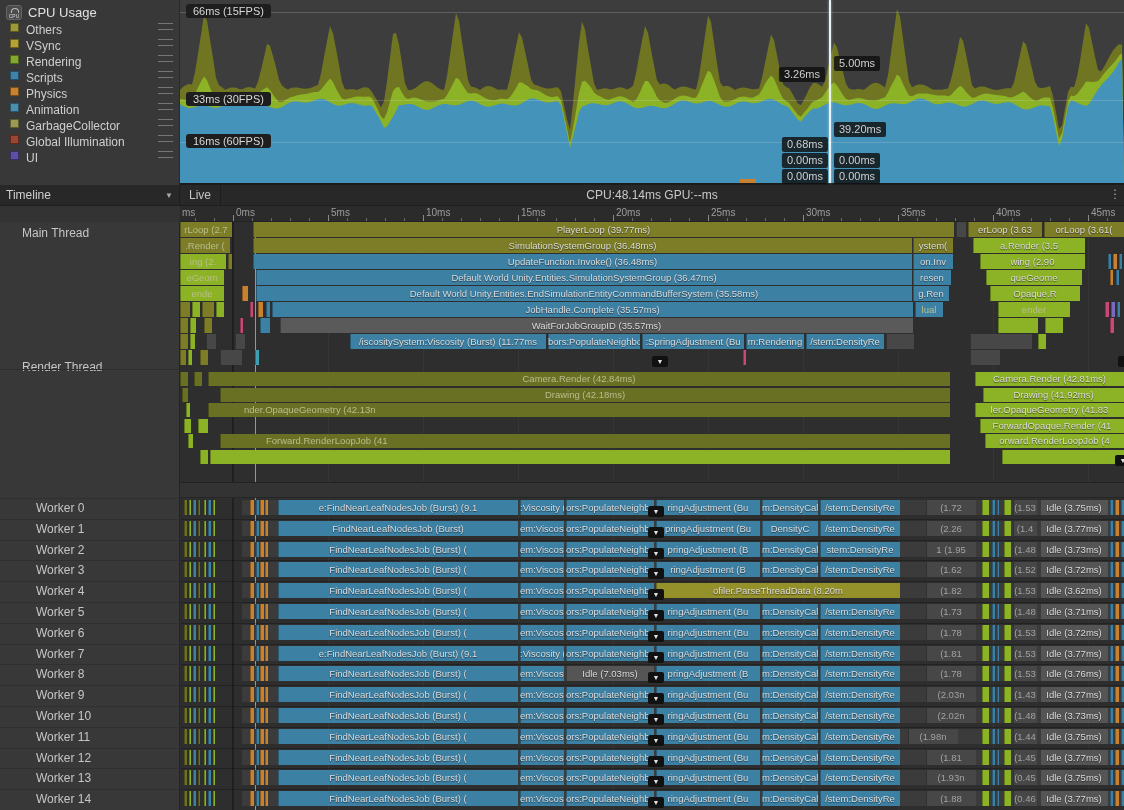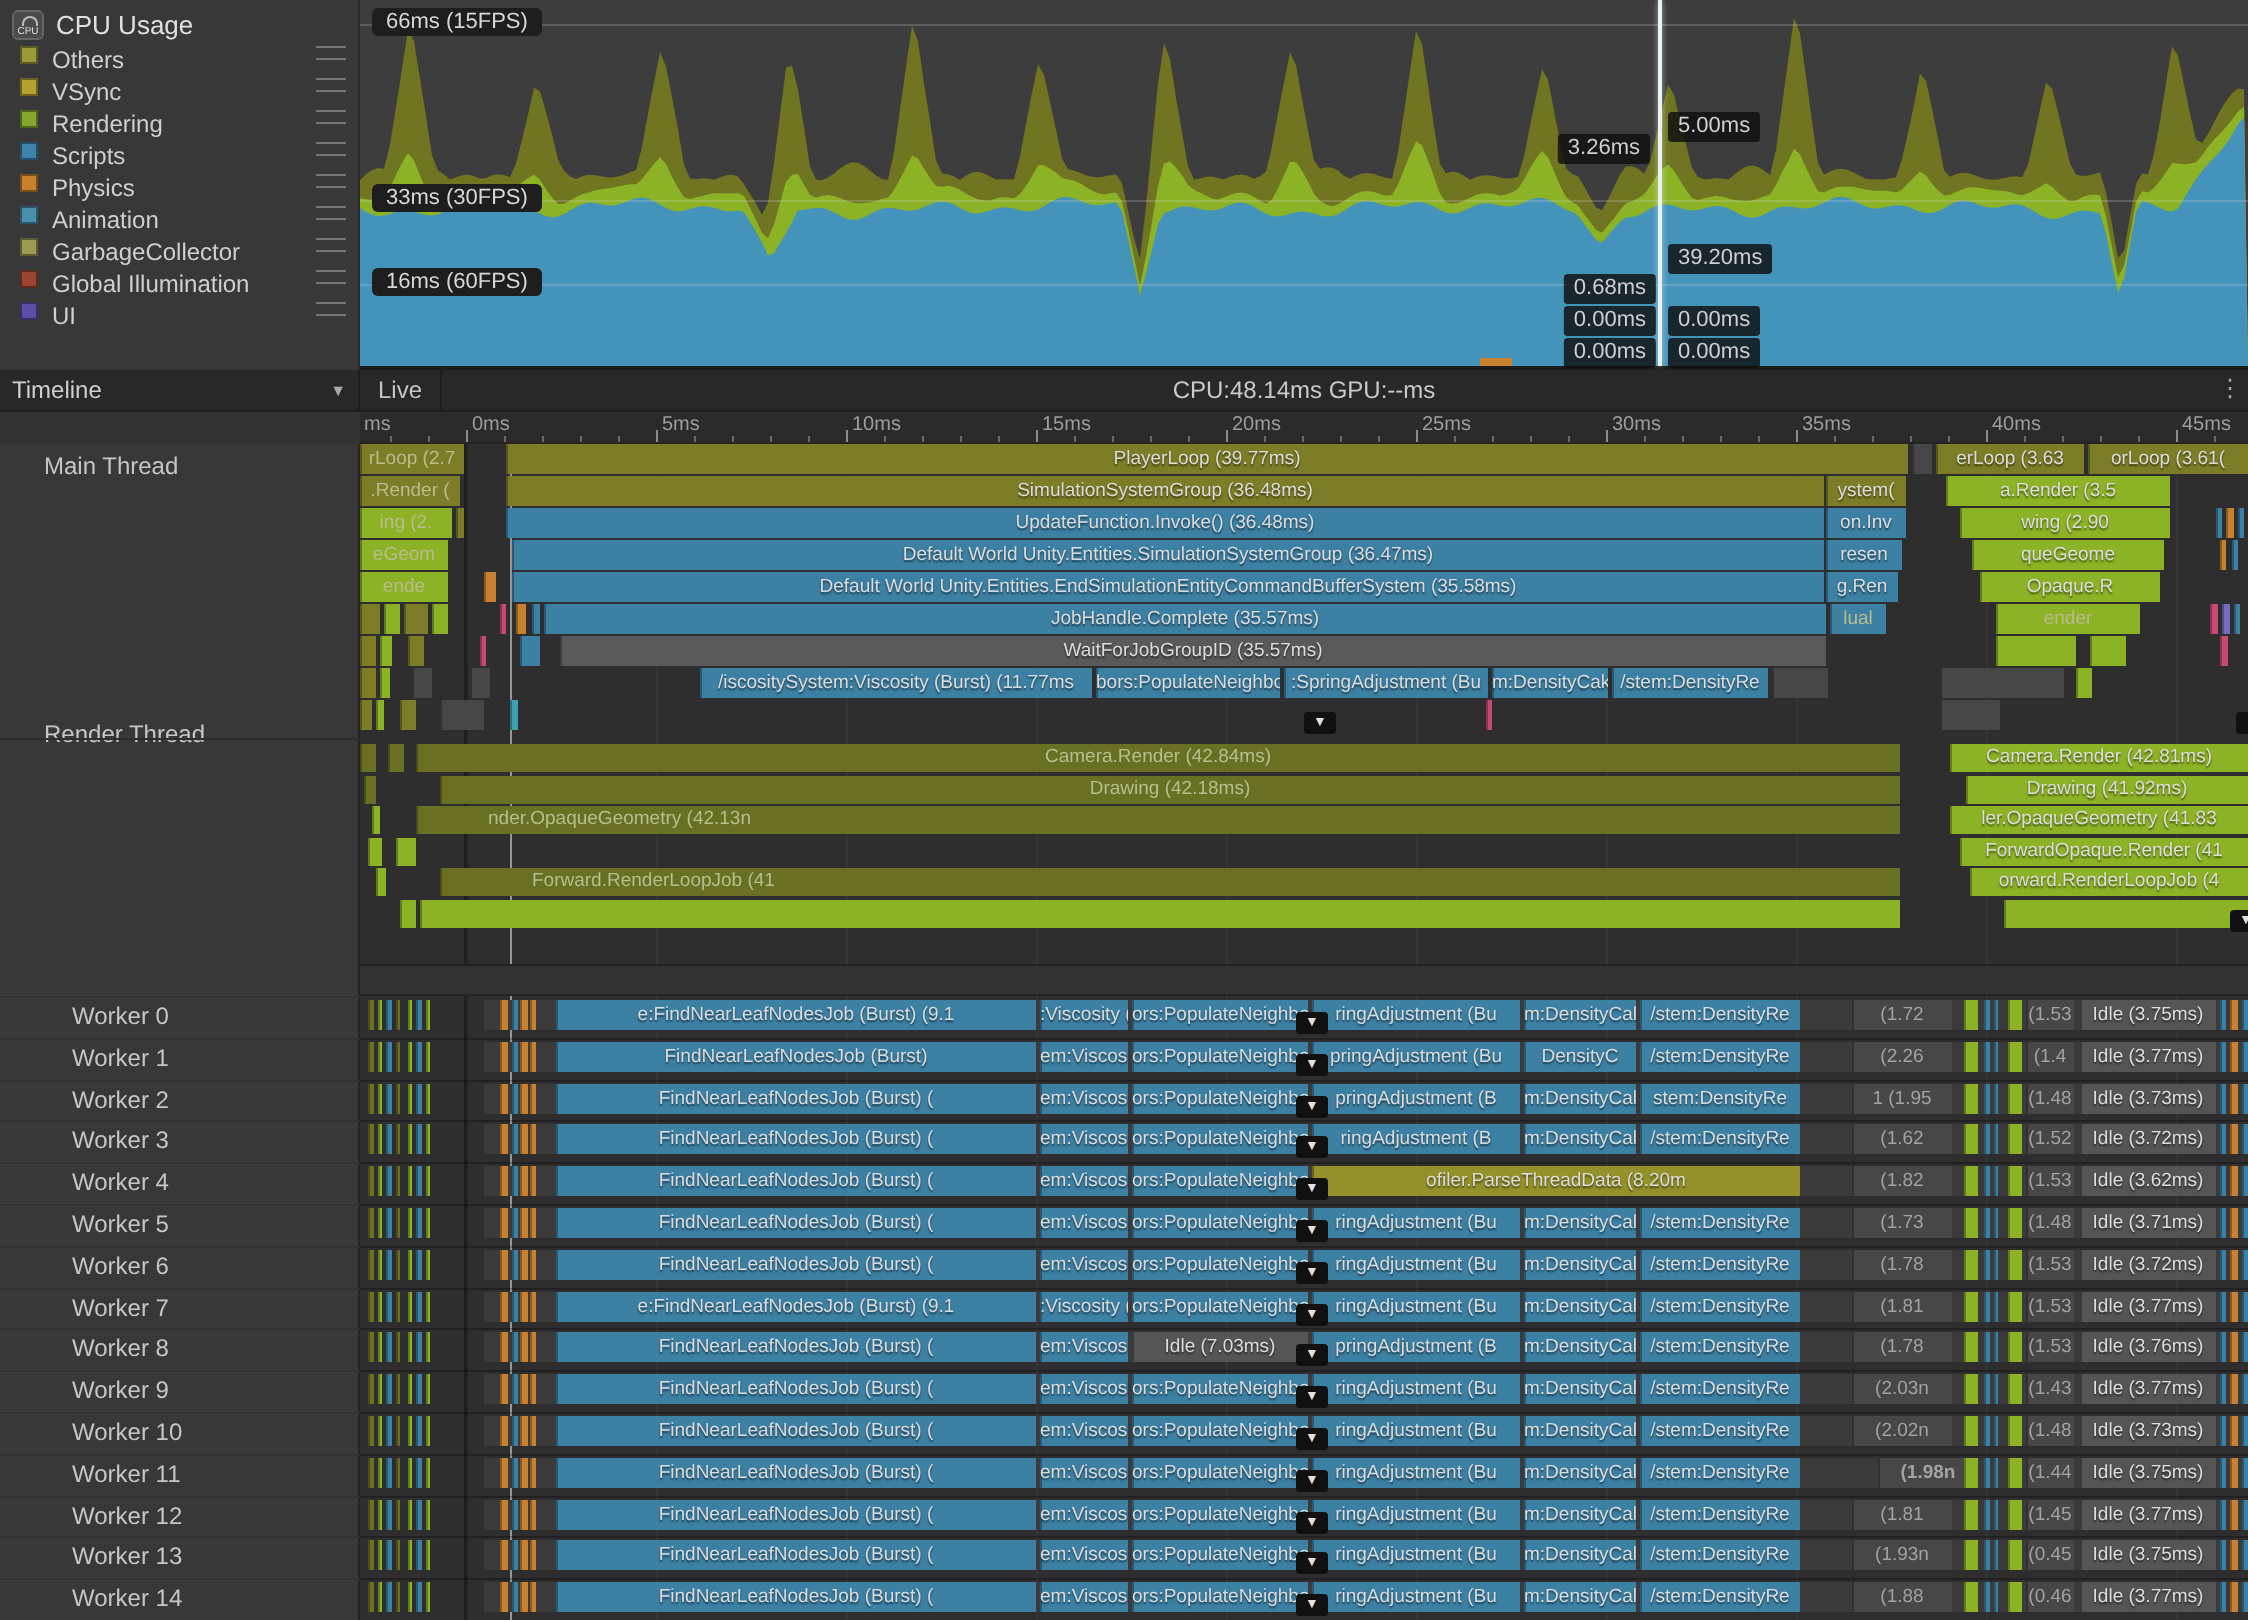--- a/index.html
+++ b/index.html
@@ -301,21 +301,21 @@
           <div class="seg c-pink" style="left: 930px; width: 4px; line-height: 15px;"></div>
         </div>
         <div class="row" style="top: 112px; height: 15px;">
           <div class="seg c-olive" style="left: 0px; width: 8px; line-height: 15px;"></div>
           <div class="seg c-green" style="left: 10px; width: 5px; line-height: 15px;"></div>
           <div class="seg c-dkgray" style="left: 26px; width: 10px; line-height: 15px;"></div>
           <div class="seg c-dkgray" style="left: 55px; width: 10px; line-height: 15px;"></div>
           <div class="seg c-blue" style="left: 170px; width: 196px; line-height: 15px;">/iscositySystem:Viscosity (Burst) (11.77ms</div>
           <div class="seg c-blue" style="left: 368px; width: 92px; line-height: 15px;">bors:PopulateNeighbours (E</div>
           <div class="seg c-blue" style="left: 462px; width: 102px; line-height: 15px;">:SpringAdjustment (Bu</div>
-          <div class="seg c-blue" style="left: 566px; width: 58px; line-height: 15px;">m:DensityCak</div>
+          <div class="seg c-blue" style="left: 566px; width: 58px; line-height: 15px;">m:Rendering</div>
           <div class="seg c-blue" style="left: 626px; width: 78px; line-height: 15px;">/stem:DensityRe</div>
           <div class="seg c-dkgray" style="left: 706px; width: 28px; line-height: 15px;"></div>
           <div class="seg c-dkgray" style="left: 790px; width: 62px; line-height: 15px;"></div>
           <div class="seg c-green" style="left: 858px; width: 8px; line-height: 15px;"></div>
         </div>
         <div class="row" style="top: 128px; height: 15px;">
           <div class="seg c-olive" style="left: 0px; width: 6px; line-height: 15px;"></div>
           <div class="seg c-green" style="left: 8px; width: 4px; line-height: 15px;"></div>
           <div class="seg c-olive" style="left: 20px; width: 8px; line-height: 15px;"></div>
           <div class="seg c-dkgray" style="left: 40px; width: 22px; line-height: 15px;"></div>
@@ -720,21 +720,21 @@
           <div class="seg c-orange" style="left: 70px; width: 4px; line-height: 15px;"></div>
           <div class="seg c-blue" style="left: 76px; width: 3px; line-height: 15px;"></div>
           <div class="seg c-orange" style="left: 80px; width: 4px; line-height: 15px;"></div>
           <div class="seg c-orange" style="left: 85px; width: 3px; line-height: 15px;"></div>
           <div class="seg c-blue" style="left: 98px; width: 240px; line-height: 15px;">FindNearLeafNodesJob (Burst) (</div>
           <div class="seg c-blue" style="left: 340px; width: 44px; line-height: 15px;">em:Viscosity (B</div>
           <div class="seg c-blue" style="left: 386px; width: 88px; line-height: 15px;">ors:PopulateNeighbours (</div>
           <div class="seg c-blue" style="left: 476px; width: 104px; line-height: 15px;">ringAdjustment (Bu</div>
           <div class="seg c-blue" style="left: 582px; width: 56px; line-height: 15px;">m:DensityCalc</div>
           <div class="seg c-blue" style="left: 640px; width: 80px; line-height: 15px;">/stem:DensityRe</div>
-          <div class="seg c-dkgray num" style="left: 759px; width: 50px; line-height: 15px; font-weight: bold;">(1.98n</div>
+          <div class="seg c-dkgray num" style="left: 728px; width: 50px; line-height: 15px;">(1.98n</div>
           <div class="seg c-green" style="left: 802px; width: 7px; line-height: 15px;"></div>
           <div class="seg c-blue" style="left: 812px; width: 3px; line-height: 15px;"></div>
           <div class="seg c-blue" style="left: 817px; width: 2px; line-height: 15px;"></div>
           <div class="seg c-green" style="left: 824px; width: 7px; line-height: 15px;"></div>
           <div class="seg c-dkgray num" style="left: 833px; width: 24px; line-height: 15px;">(1.44</div>
           <div class="seg c-idle" style="left: 860px; width: 68px; line-height: 15px;">Idle (3.75ms)</div>
           <div class="seg c-blue" style="left: 930px; width: 3px; line-height: 15px;"></div>
           <div class="seg c-orange" style="left: 935px; width: 4px; line-height: 15px;"></div>
           <div class="seg c-blue" style="left: 941px; width: 3px; line-height: 15px;"></div>
           <div class="marker" style="left: 468px; top: 6px;">▼</div>

